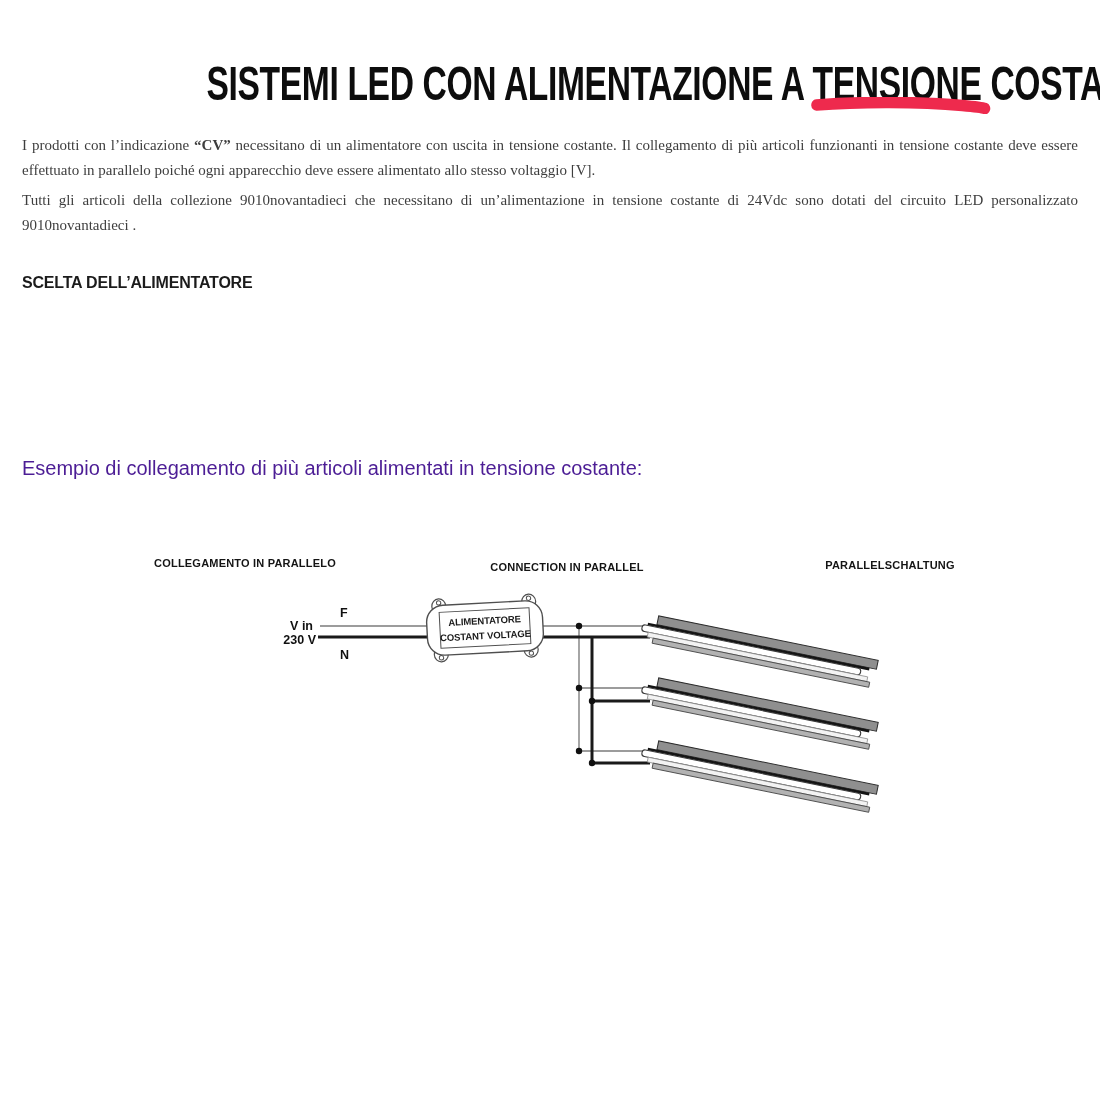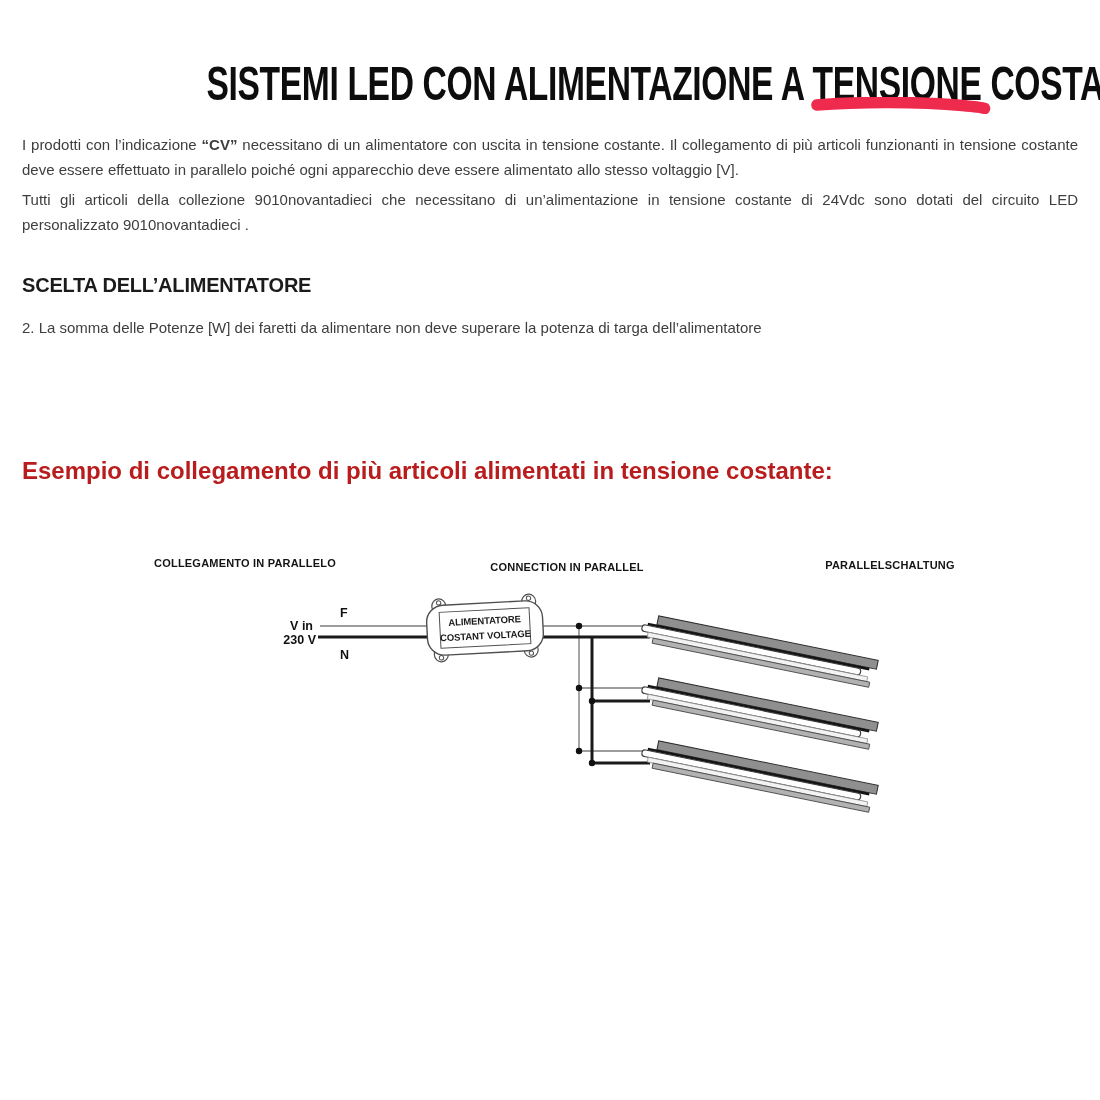--- a/index.html
+++ b/index.html
@@ -14,27 +14,27 @@
   .title-wrap { top:58px; left:0; width:1100px; text-align:center; white-space:nowrap; color:#0d0d0d; }
   .title-inner {
     display:inline-block; font-weight:700; font-size:48px; line-height:1.1;
     letter-spacing:-0.5px; transform:scaleX(0.70); transform-origin:center top;
   }
   .hl { position:relative; }
   .marker { position:absolute; left:-5px; right:-14px; top:40px; height:17px; }
   .marker svg { display:block; width:100%; height:100%; }
 
   
-  .para { left:22px; right:22px; font-size:15px; line-height:24.5px; text-align:justify; }
+  .para { left:22px; right:22px; font-size:15px; line-height:24.5px; text-align:justify;font-family:Liberation Serif, serif; }
   .p1 { top:133px; }
   .p2 { top:188px; }
-  .h2 { top:274px; left:22px; font-size:20px; font-weight:700; color:#1b1b1b; letter-spacing:-0.2px; }
+  .h2 { top:274px; left:22px; font-size:16px; font-weight:700; color:#1b1b1b; letter-spacing:-0.2px; }
   .list { top:316px; }
   .list p { margin:0; }
-  .h3 { top:457px; left:22px; font-size:24px; font-weight:700; color:#b91c1c; }
+  .h3 { top:457px; left:22px; font-size:20px; font-weight:400; color:#4c1d95; }
 
   
   .diagram { top:540px; left:0; width:1100px; height:320px; }
   .dlabel { font-family:"Liberation Sans",sans-serif; font-size:11px; font-weight:700; fill:#141414; text-anchor:middle; letter-spacing:0.2px; }
   .inlabel { font-family:"Liberation Sans",sans-serif; font-size:12.5px; font-weight:700; fill:#101010; }
   .end { text-anchor:end; }
   .boxlabel { font-family:"Liberation Sans",sans-serif; font-size:9.5px; font-weight:700; fill:#1a1a1a; text-anchor:middle; letter-spacing:-0.1px; }
 </style>
 </head>
 <body>
@@ -47,21 +47,20 @@
         </span></span><span> COSTANTE</span></span>
 </div>
 
 <p class="abs para p1"><span>I prodotti con l’indicazione </span><b>“CV”</b><span> necessitano di un alimentatore con uscita in tensione costante. Il collegamento di più articoli funzionanti in tensione costante deve essere effettuato in parallelo poiché ogni apparecchio deve essere alimentato allo stesso voltaggio [V].</span></p>
 
 <p class="abs para p2">Tutti gli articoli della collezione 9010novantadieci che necessitano di un’alimentazione in tensione costante di 24Vdc sono dotati del circuito LED personalizzato 9010novantadieci .</p>
 
 <h2 class="abs h2">SCELTA DELL’ALIMENTATORE</h2>
 
 <div class="abs para list">
-  <p>2. La somma delle Potenze [W] dei faretti da alimentare non deve superare la potenza di targa dell’alimentatore</p>
 </div>
 
 <h3 class="abs h3">Esempio di collegamento di più articoli alimentati in tensione costante:</h3>
 
 <svg class="abs diagram" viewBox="0 0 1100 320">
   <defs>
     <g id="led-fixture">
       <rect x="14" y="0" width="224" height="9" fill="#8f8f8f" stroke="#2b2b2b" stroke-width="1"></rect>
       <rect x="5" y="9" width="226" height="2.6" fill="#141414"></rect>
       <rect x="0" y="11.6" width="223" height="6.6" rx="3" fill="#ffffff" stroke="#3c3c3c" stroke-width="1.1"></rect>

